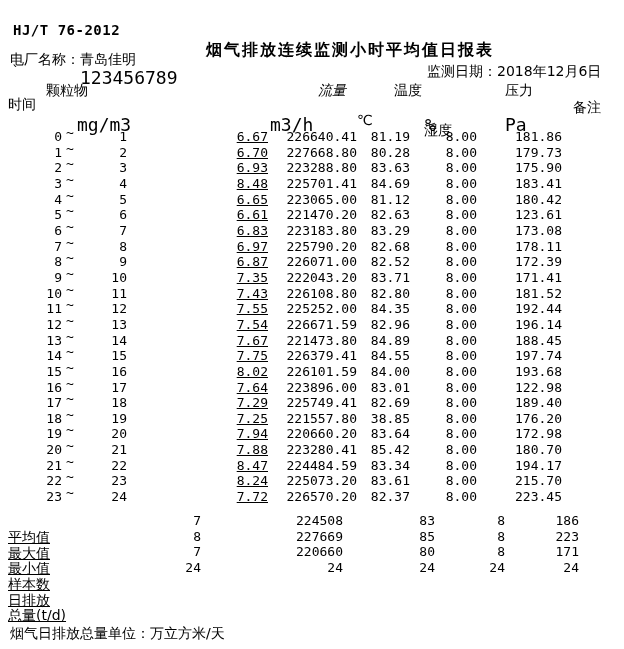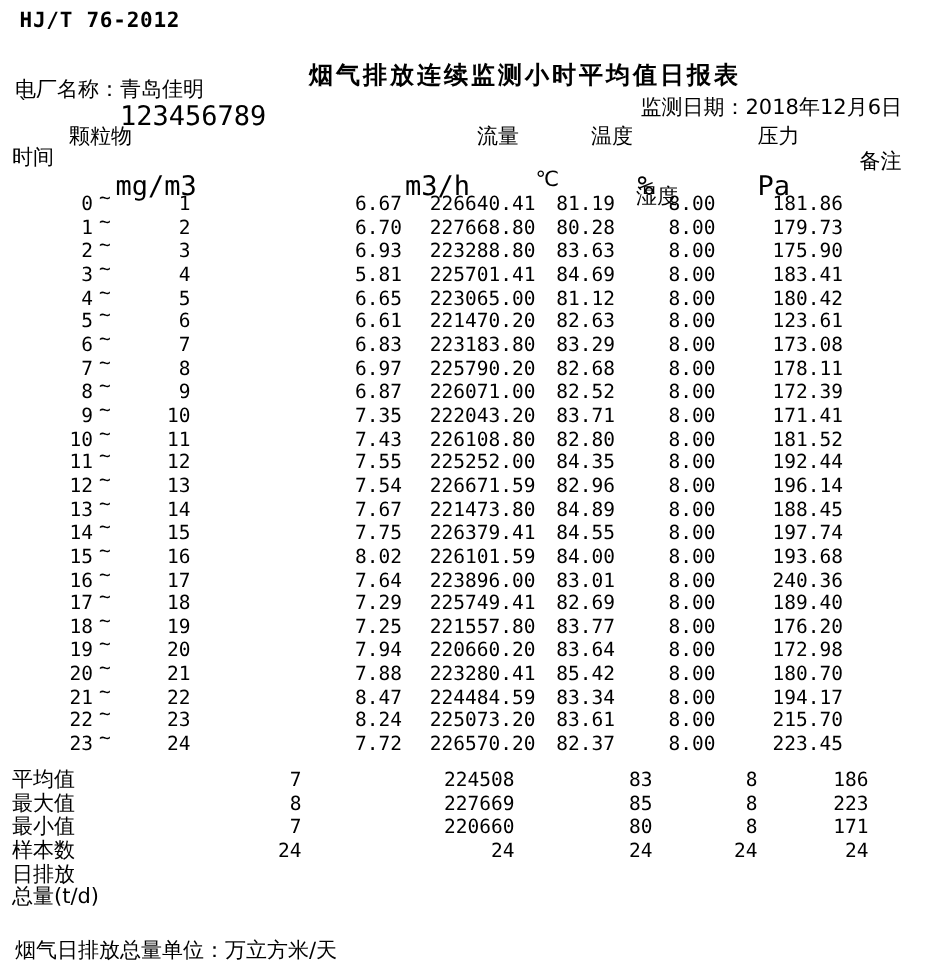--- a/index.html
+++ b/index.html
@@ -5,55 +5,55 @@
   html,body{margin:0;padding:0;}
   body{
     width:624px;height:649px;
     background:#ffffff;color:#000000;
     font-family:"DejaVu Sans",sans-serif;
     position:relative;overflow:hidden;
   }
   .abs{position:absolute;white-space:nowrap;}
   .cjk{font-size:14px;font-family:"DejaVu Sans",sans-serif;}
   .num{font-size:18px;font-family:"DejaVu Sans Mono",monospace;}
-  .hjt{left:13px;top:6px;font:bold 14px "DejaVu Sans Mono",monospace;letter-spacing:.5px;}
+  .hjt{left:13px;top:22px;font:bold 14px "DejaVu Sans Mono",monospace;letter-spacing:.5px;}
   .title{left:206px;top:40px;font-size:16px;font-weight:bold;letter-spacing:2px;}
   .plant-line{left:10px;top:51px;}
   .plant-mark{left:12px;top:63px;}
   .plant-code{left:80px;top:67px;}
   .date-line{left:427px;top:63px;}
   .h-pm{left:28px;top:82px;margin-left:18px;}
-  .h-flow{left:318px;top:82px;}
+  .h-flow{left:318px;top:82px;font-style:italic;}
   .h-temp{left:394px;top:82px;}
   .h-hum{left:424px;top:82px;margin-top:40px;}
   .h-press{left:505px;top:82px;}
   .h-time{left:8px;top:96px;}
   .h-remark{left:573px;top:99px;}
   .u-pm{left:77px;top:114px;}
   .u-flow{left:270px;top:114px;}
   .u-temp{left:357px;top:112px;font-size:14px;}
   .u-hum{left:425px;top:114px;}
   .u-press{left:505px;top:114px;}
   .rows{position:absolute;left:0;top:129px;width:624px;}
   .trow{display:flex;height:15.66px;line-height:15.66px;
         font-family:"DejaVu Sans Mono",monospace;font-size:13px;}
   .c{display:block;text-align:right;}
   .c.hstart{width:62px;}
   .c.tilde{width:14px;margin-left:4px;text-align:left;position:relative;top:-4px;}
   .c.hend{width:47px;}
-  .c.pm{width:141px;}
+  .c.pm{width:141px;text-decoration:underline;}
   .c.flow{width:89px;}
   .c.temp{width:53px;}
   .c.hum{width:67px;}
   .c.press{width:85px;}
   .summary{position:absolute;left:0;top:513px;width:624px;}
   .srow{position:relative;display:flex;height:15.7px;line-height:15.7px;
         font-family:"DejaVu Sans Mono",monospace;font-size:13px;}
-  .srow .slabel{position:absolute;left:8px;top:0;font-family:"DejaVu Sans",sans-serif;
-        font-size:14px;line-height:15.7px;text-align:left;}
+  .srow .slabel{position:absolute;left:8px;top:17px;font-family:"DejaVu Sans",sans-serif;
+        font-size:14px;line-height:15.7px;text-align:left;text-decoration:underline;}
   .s{display:block;text-align:right;}
   .s.s1{width:201px;}
   .s.s2{width:142px;}
   .s.s3{width:80px;margin-left:12px;}
   .s.s4{width:70px;}
   .s.s5{width:74px;}
   .footer{left:10px;top:625px;}
 </style>
 </head>
 <body style="background: rgb(255, 255, 255); color: rgb(0, 0, 0);">
@@ -108,21 +108,21 @@
       <span class="c pm">6.93</span>
       <span class="c flow">223288.80</span>
       <span class="c temp">83.63</span>
       <span class="c hum">8.00</span>
       <span class="c press">175.90</span>
     </div>
     <div class="trow">
       <span class="c hstart">3</span>
       <span class="c tilde">~</span>
       <span class="c hend">4</span>
-      <span class="c pm">5.81</span>
+      <span class="c pm">8.48</span>
       <span class="c flow">225701.41</span>
       <span class="c temp">84.69</span>
       <span class="c hum">8.00</span>
       <span class="c press">183.41</span>
     </div>
     <div class="trow">
       <span class="c hstart">4</span>
       <span class="c tilde">~</span>
       <span class="c hend">5</span>
       <span class="c pm">6.65</span>
@@ -242,39 +242,39 @@
       <span class="c press">193.68</span>
     </div>
     <div class="trow">
       <span class="c hstart">16</span>
       <span class="c tilde">~</span>
       <span class="c hend">17</span>
       <span class="c pm">7.64</span>
       <span class="c flow">223896.00</span>
       <span class="c temp">83.01</span>
       <span class="c hum">8.00</span>
-      <span class="c press">240.36</span>
+      <span class="c press">122.98</span>
     </div>
     <div class="trow">
       <span class="c hstart">17</span>
       <span class="c tilde">~</span>
       <span class="c hend">18</span>
       <span class="c pm">7.29</span>
       <span class="c flow">225749.41</span>
       <span class="c temp">82.69</span>
       <span class="c hum">8.00</span>
       <span class="c press">189.40</span>
     </div>
     <div class="trow">
       <span class="c hstart">18</span>
       <span class="c tilde">~</span>
       <span class="c hend">19</span>
       <span class="c pm">7.25</span>
       <span class="c flow">221557.80</span>
-      <span class="c temp">83.77</span>
+      <span class="c temp">38.85</span>
       <span class="c hum">8.00</span>
       <span class="c press">176.20</span>
     </div>
     <div class="trow">
       <span class="c hstart">19</span>
       <span class="c tilde">~</span>
       <span class="c hend">20</span>
       <span class="c pm">7.94</span>
       <span class="c flow">220660.20</span>
       <span class="c temp">83.64</span>

